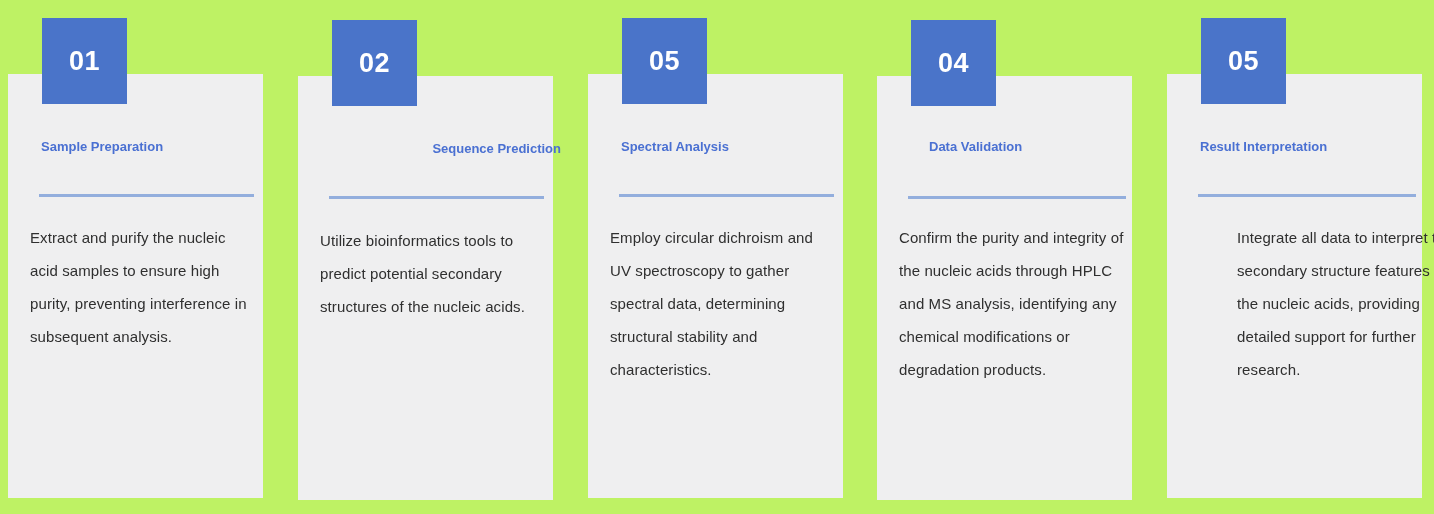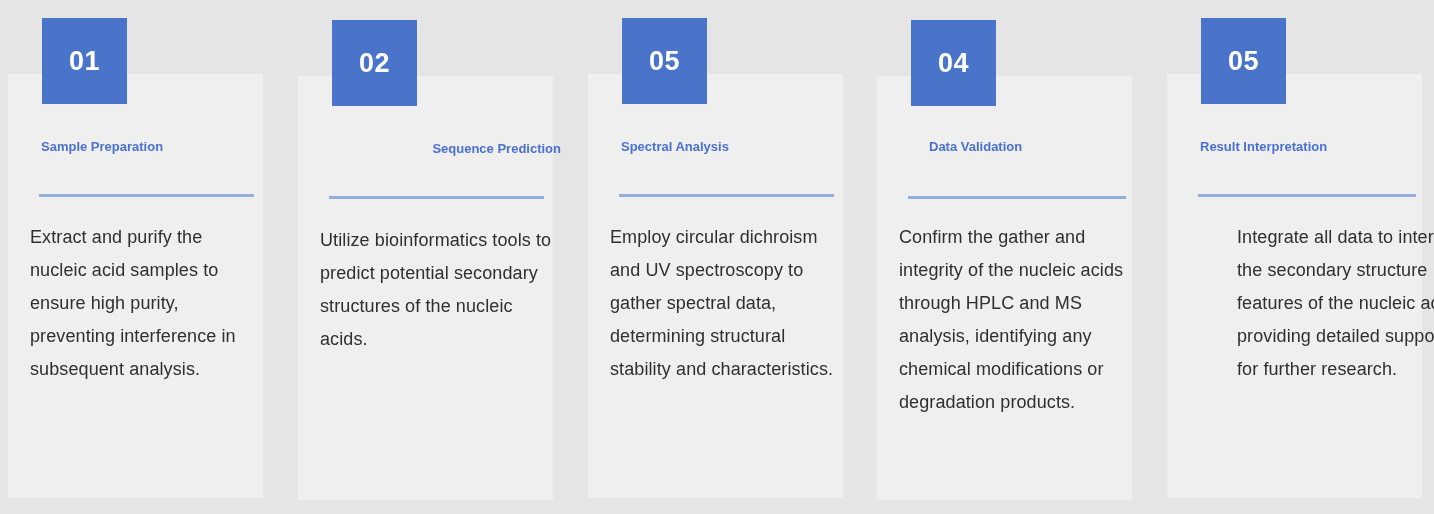--- a/index.html
+++ b/index.html
@@ -10,21 +10,21 @@
     height: 514px;
     background: #ffffff;
     font-family: "Liberation Sans", sans-serif;
     overflow: hidden;
   }
 
   #board {
     position: relative;
     width: 1434px;
     height: 514px;
-    background: #e5e5e5;
+    background: #bef264;
   }
 
   
   .card {
     position: absolute;
     width: 255px;
   }
 
   .card-panel {
     position: absolute;
@@ -71,21 +71,21 @@
     width: 215px;
     height: 3px;
     background: #93aedd;
   }
 
   .card-body {
     position: absolute;
     left: 22px;
     top: 221px;
     width: 222px;
-    font-size: 18px;
+    font-size: 15px;
     color: #2f2f2f;
     line-height: 33px;
     letter-spacing: 0.1px;
   }
 
   
   .card-1 { left: 8px;    top: 0px; }
   .card-2 { left: 298px;  top: 2px; }
   .card-3 { left: 588px;  top: 0px; }
   .card-4 { left: 877px;  top: 2px; }
@@ -145,21 +145,21 @@
     <div class="card-body">Employ circular dichroism and UV spectroscopy to gather spectral data, determining structural stability and characteristics.</div>
   </div>
 
   <div class="card card-4">
     <div class="card-panel"></div>
     <div class="badge">
       <span>04</span>
     </div>
     <div class="card-title">Data Validation</div>
     <div class="divider"></div>
-    <div class="card-body">Confirm the gather and integrity of the nucleic acids through HPLC and MS analysis, identifying any chemical modifications or degradation products.</div>
+    <div class="card-body">Confirm the purity and integrity of the nucleic acids through HPLC and MS analysis, identifying any chemical modifications or degradation products.</div>
   </div>
 
   <div class="card card-5">
     <div class="card-panel"></div>
     <div class="badge">
       <span>05</span>
     </div>
     <div class="card-title">Result Interpretation</div>
     <div class="divider"></div>
     <div class="card-body">Integrate all data to interpret the secondary structure features of the nucleic acids, providing detailed support for further research.</div>

